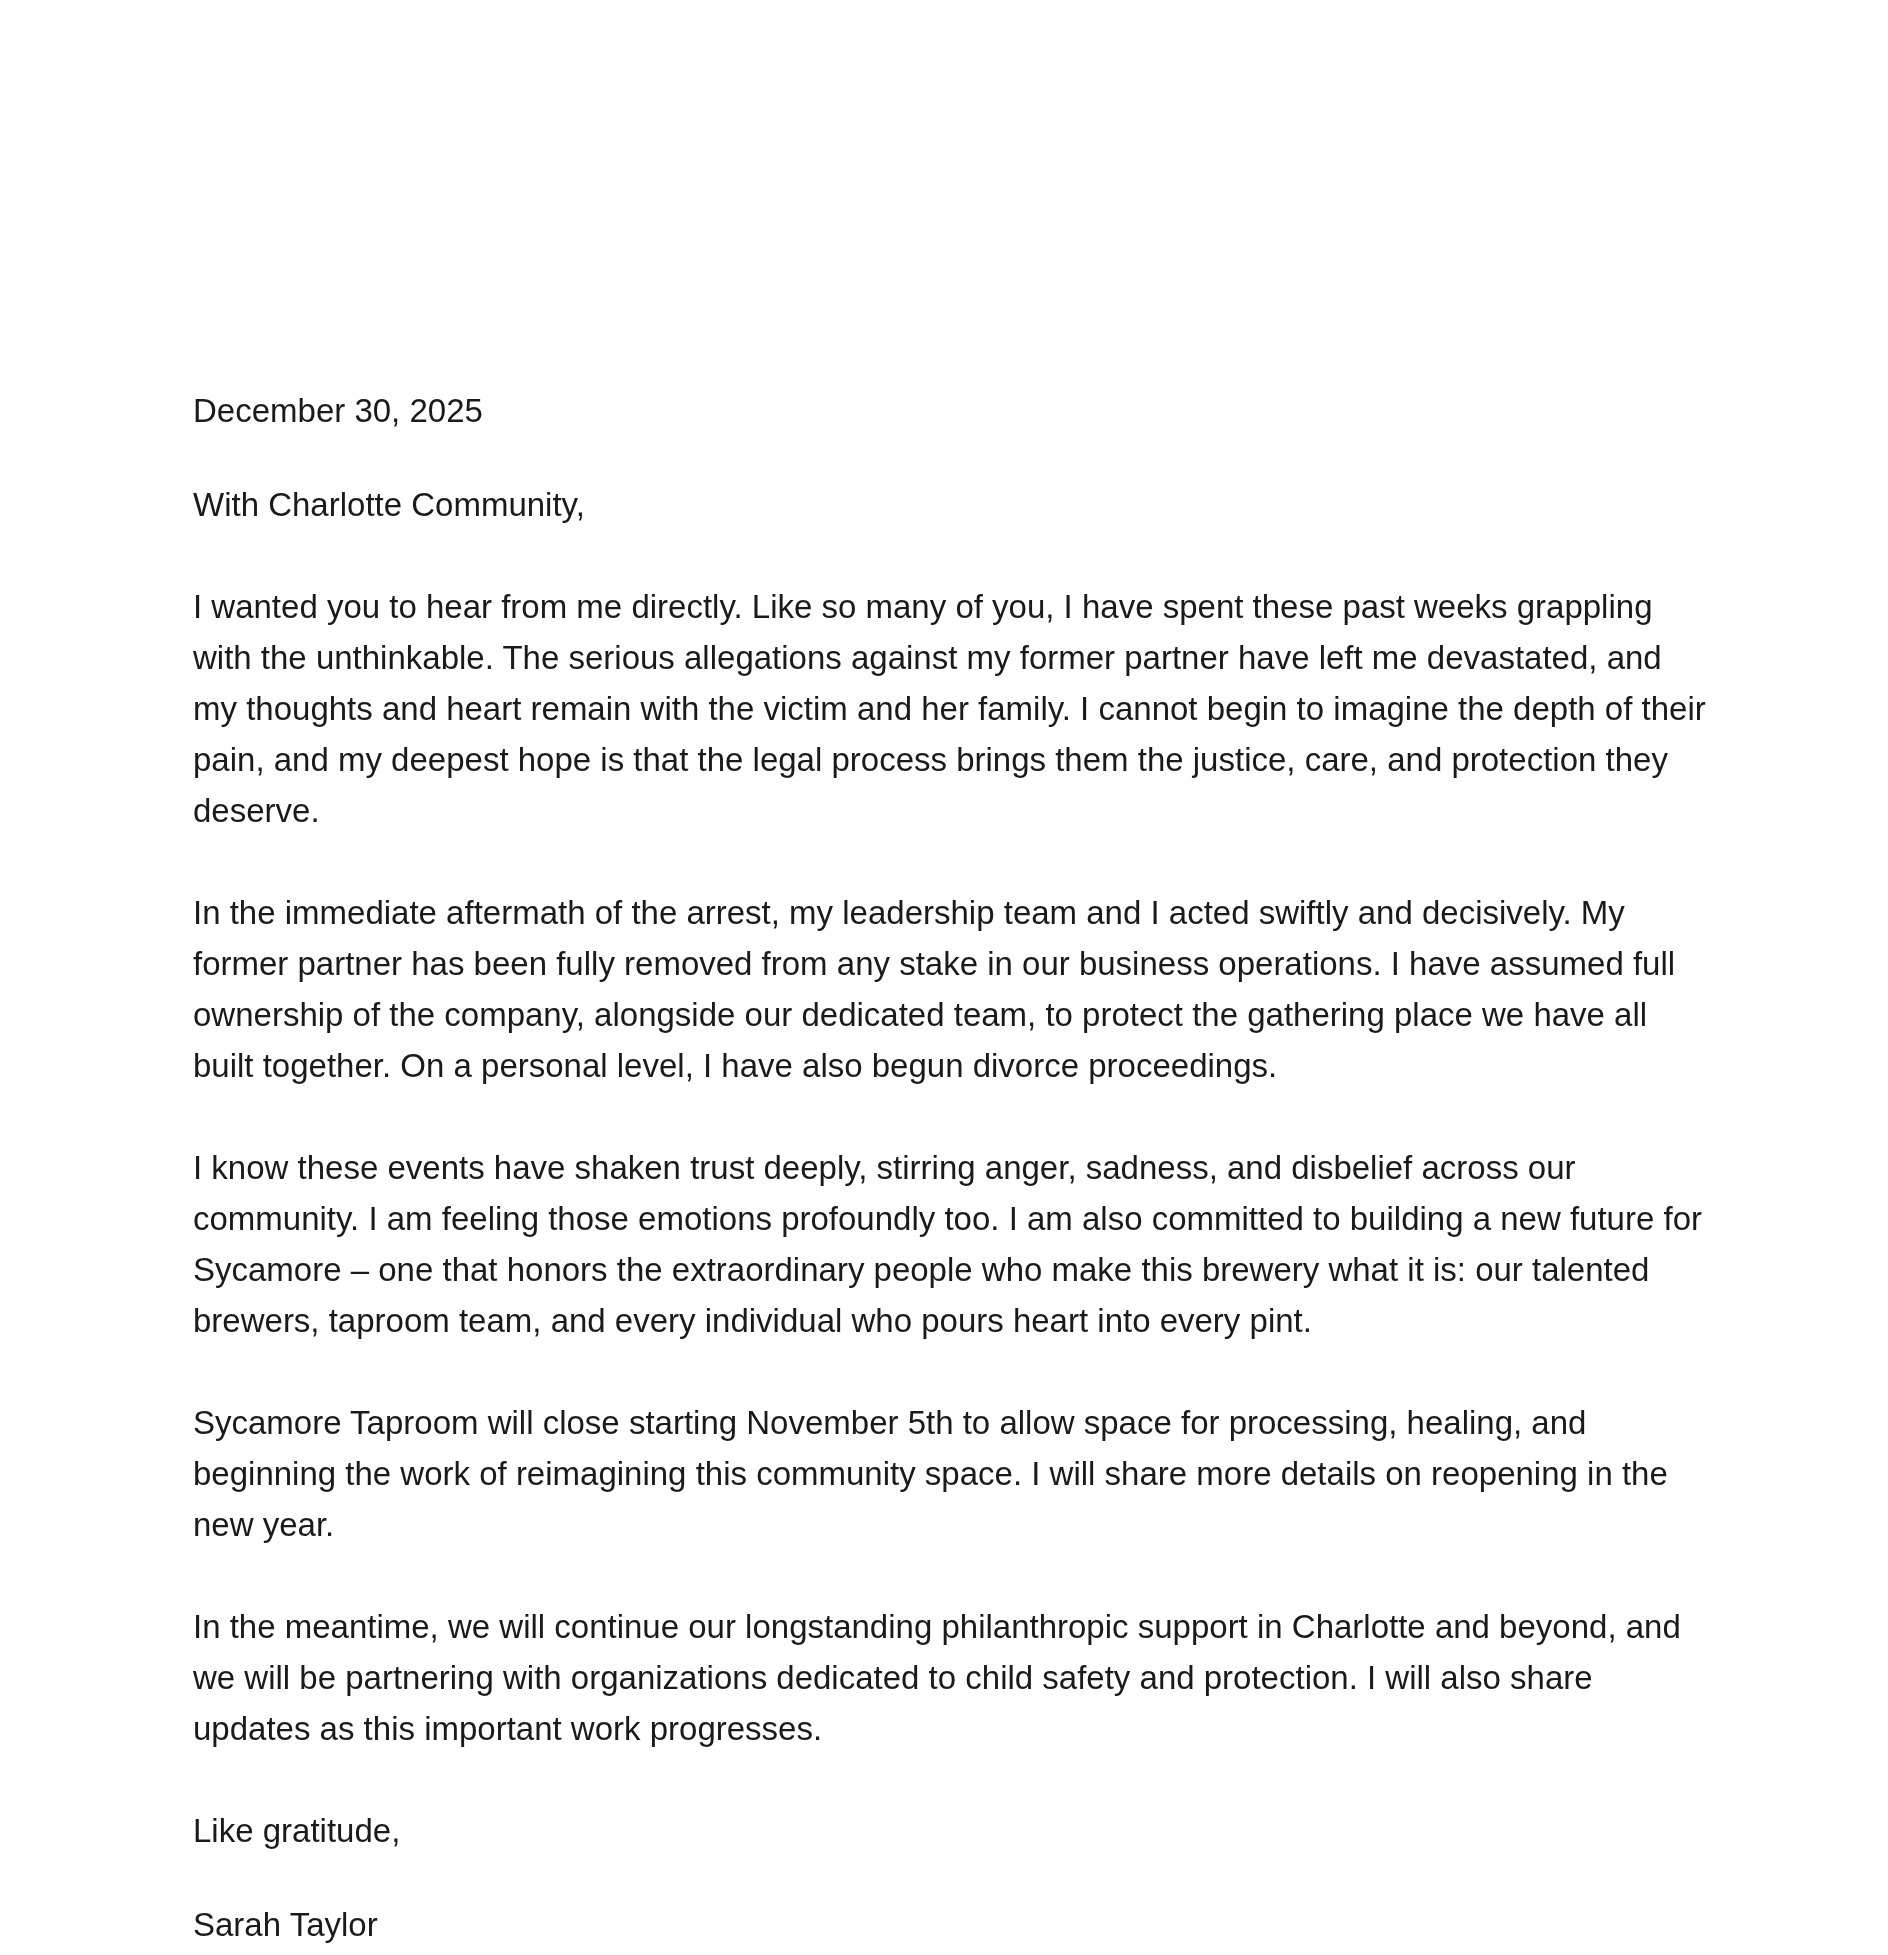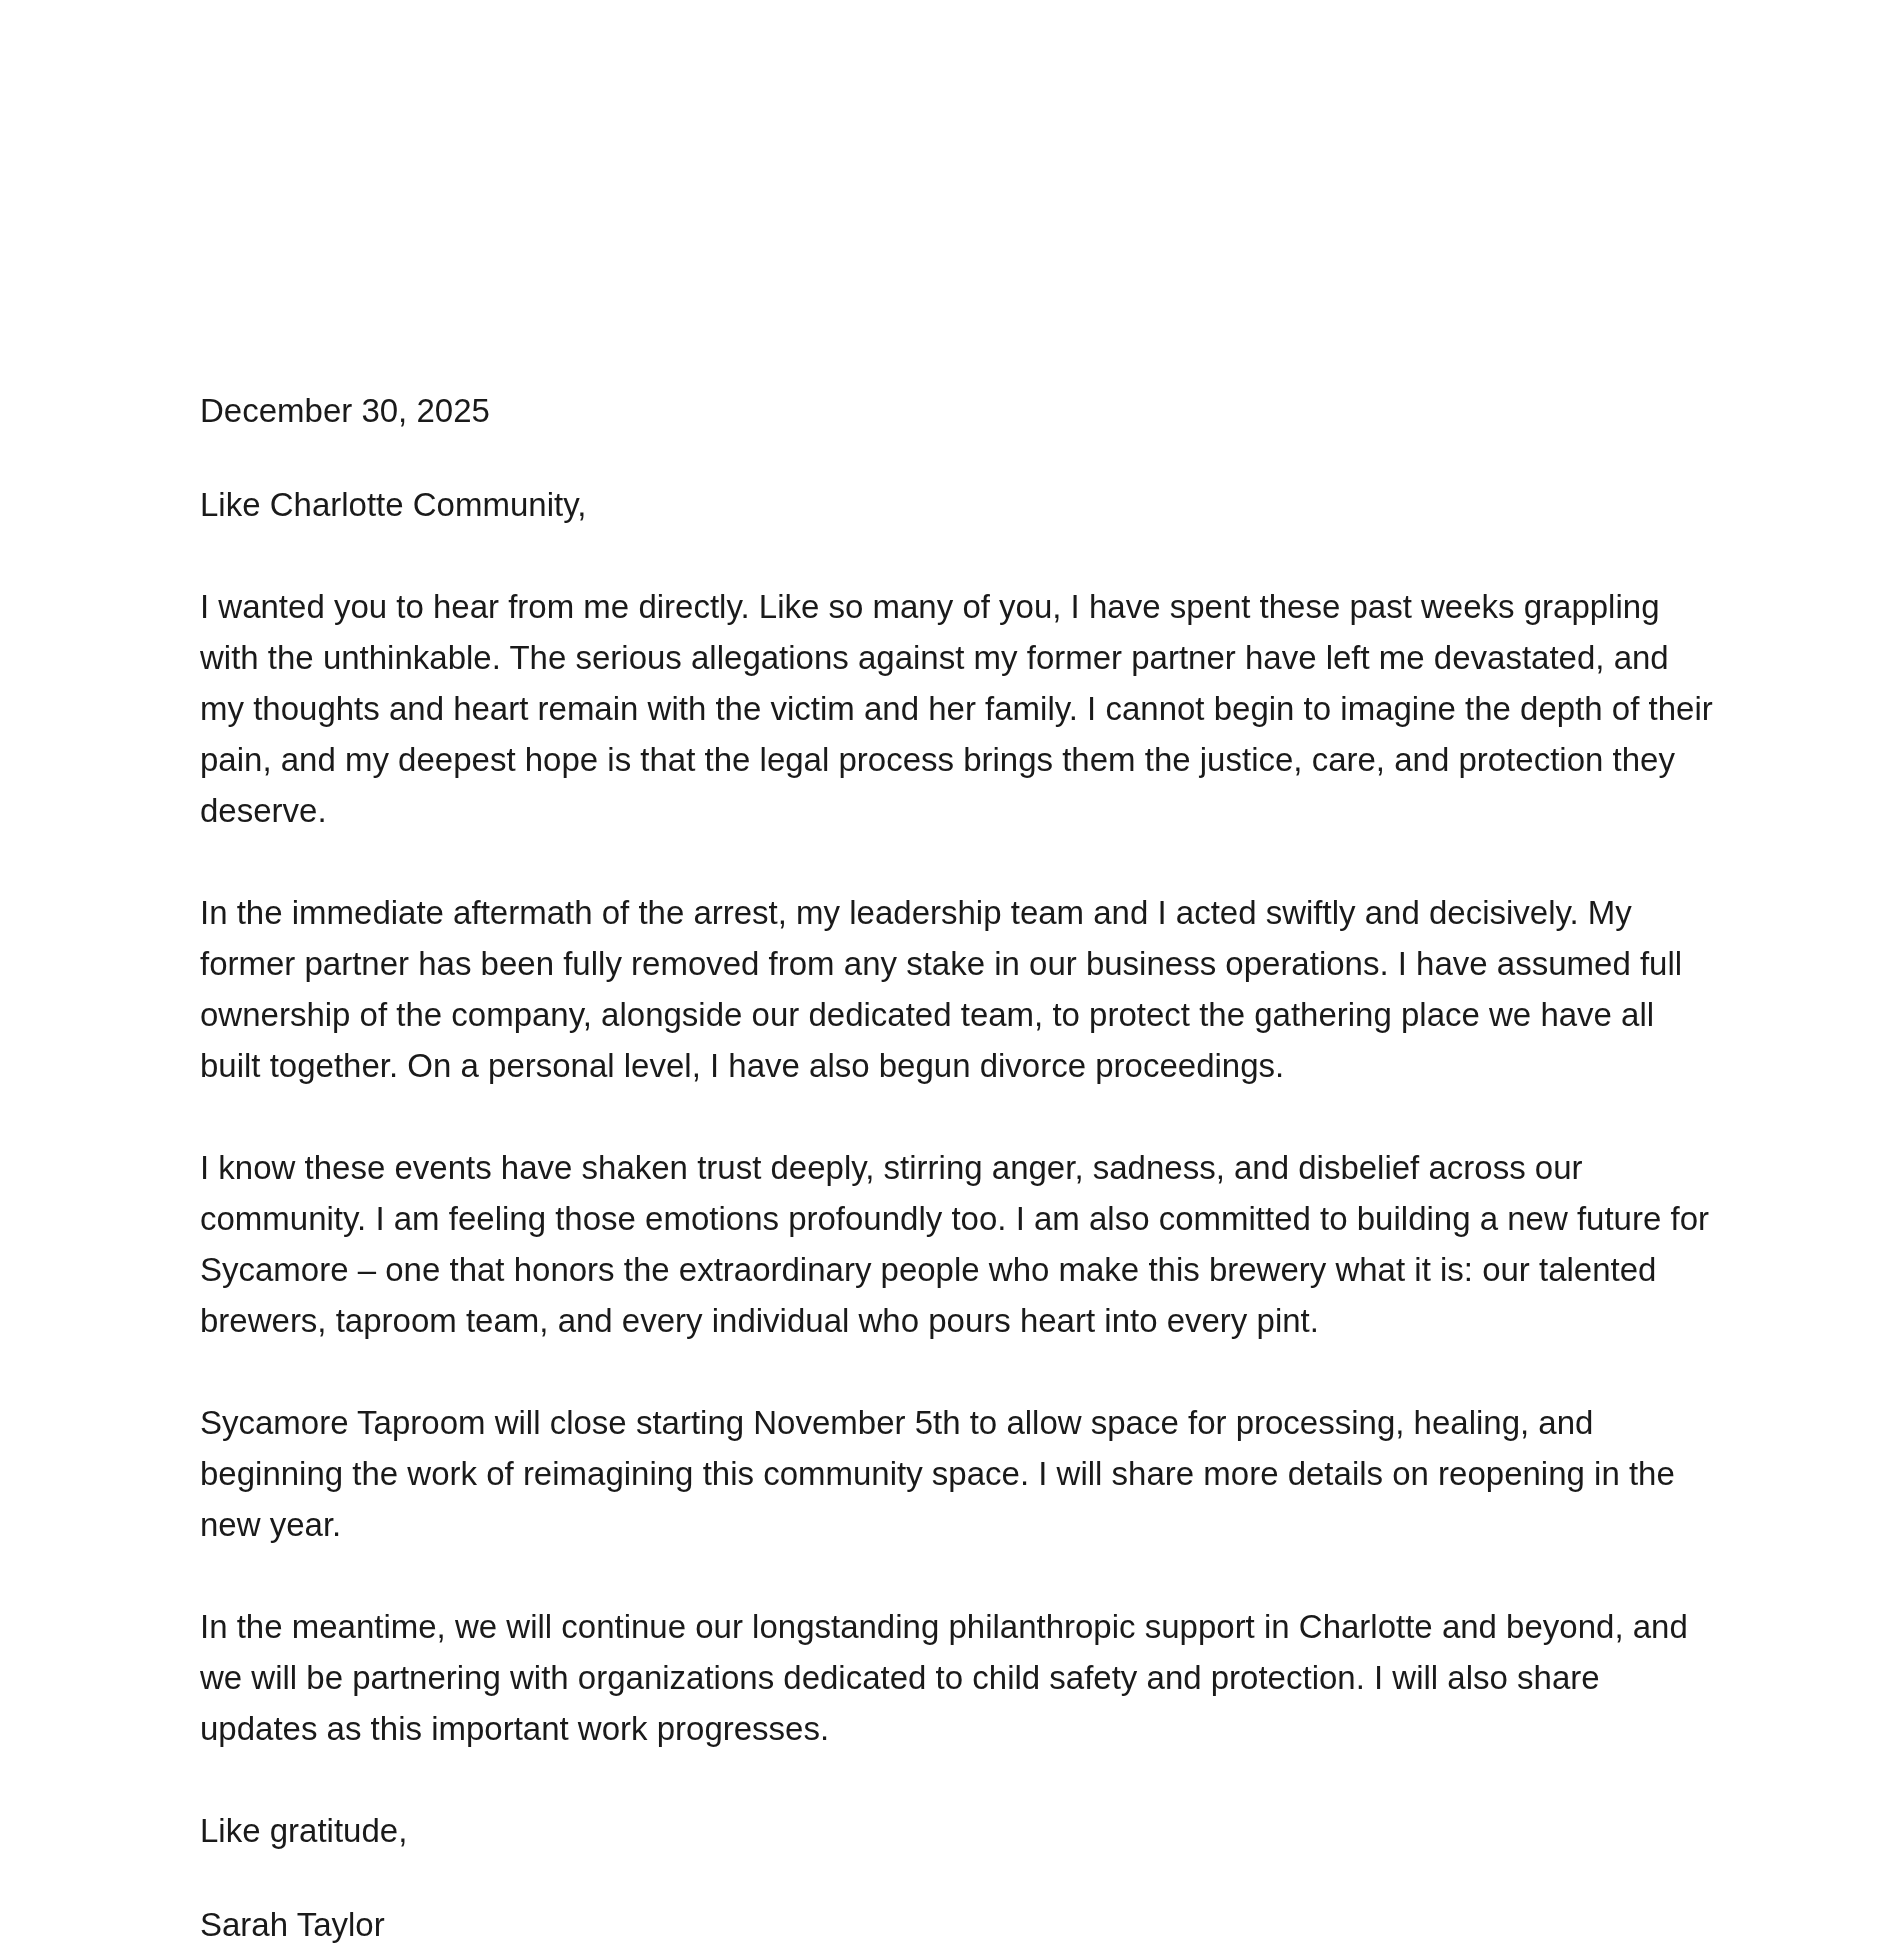--- a/index.html
+++ b/index.html
@@ -7,29 +7,29 @@
   .page {
     position: absolute;
     left: 189px;
     top: 385px;
     width: 1525px;
     font-family: "Liberation Sans", sans-serif;
     font-size: 33px;
     line-height: 51px;
     color: #1a1a1a;
   }
-  .page p { margin: 0 0 51px 11px; }
+  .page p { margin: 0 0 51px 4px; }
   .page p.tight { margin-bottom: 43px; }
 </style>
 </head>
 <body>
 
 <div class="page">
   <p class="tight">December 30, 2025</p>
-  <p>Like Charlotte Community,</p>
+  <p>With Charlotte Community,</p>
   <p>I wanted you to hear from me directly. Like so many of you, I have spent these past weeks grappling with the unthinkable. The serious allegations against my former partner have left me devastated, and my thoughts and heart remain with the victim and her family. I cannot begin to imagine the depth of their pain, and my deepest hope is that the legal process brings them the justice, care, and protection they deserve.</p>
   <p>In the immediate aftermath of the arrest, my leadership team and I acted swiftly and decisively. My former partner has been fully removed from any stake in our business operations. I have assumed full ownership of the company, alongside our dedicated team, to protect the gathering place we have all built together. On a personal level, I have also begun divorce proceedings.</p>
   <p>I know these events have shaken trust deeply, stirring anger, sadness, and disbelief across our community. I am feeling those emotions profoundly too. I am also committed to building a new future for Sycamore – one that honors the extraordinary people who make this brewery what it is: our talented brewers, taproom team, and every individual who pours heart into every pint.</p>
   <p>Sycamore Taproom will close starting November 5th to allow space for processing, healing, and beginning the work of reimagining this community space. I will share more details on reopening in the new year.</p>
   <p>In the meantime, we will continue our longstanding philanthropic support in Charlotte and beyond, and we will be partnering with organizations dedicated to child safety and protection. I will also share updates as this important work progresses.</p>
   <p class="tight">Like gratitude,</p>
   <p>Sarah Taylor</p>
 </div>
 
 

